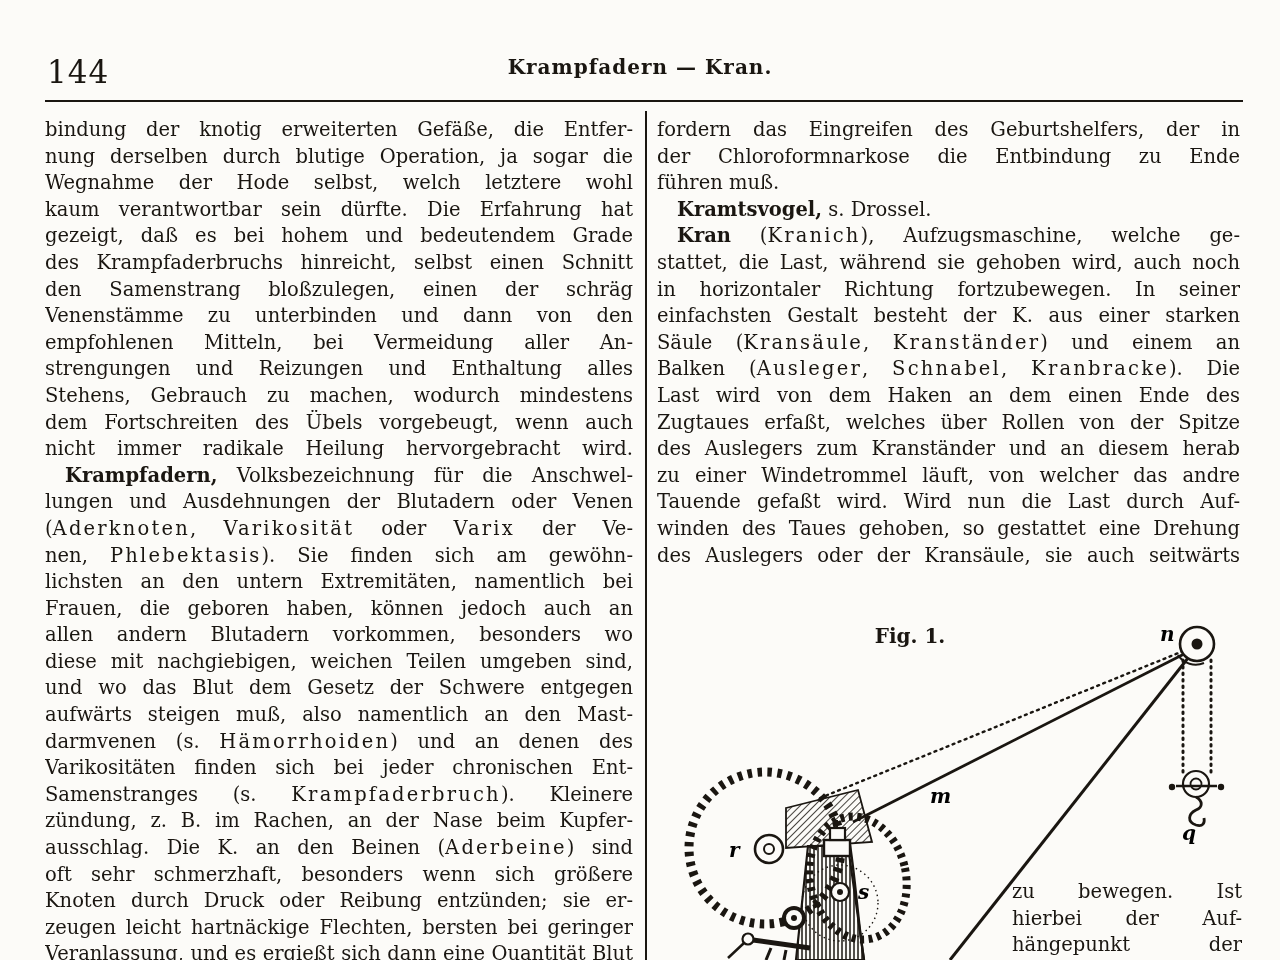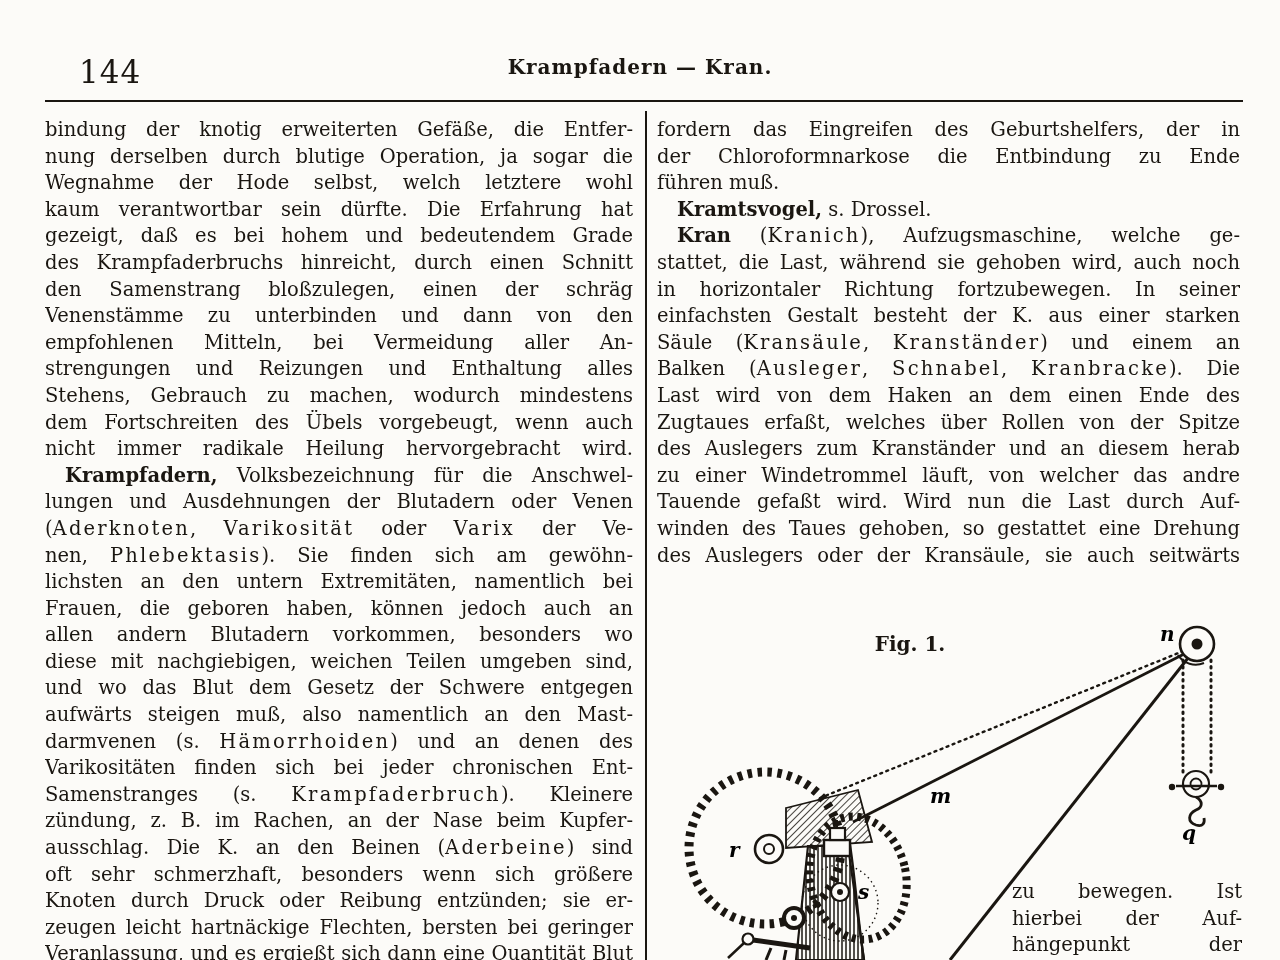--- a/index.html
+++ b/index.html
@@ -1,36 +1,36 @@
 <!DOCTYPE html>
 <html><head>
 <meta charset="utf-8">
 <style>
   html,body{margin:0;padding:0;background:#e8e6e1;}
   #page{position:relative;width:1280px;height:960px;background:#fcfbf8;overflow:hidden;
         font-family:"DejaVu Serif", serif;color:#1a1611;}
   
-  #pageno{position:absolute;left:47px;top:54px;font-size:31px;letter-spacing:1px;margin-left:32px;}
+  #pageno{position:absolute;left:47px;top:54px;font-size:31px;letter-spacing:1px;}
   #htitle{position:absolute;left:0;top:55px;width:1280px;text-align:center;
           font-size:20px;font-weight:bold;letter-spacing:1px;}
   #hrule{position:absolute;left:45px;top:100px;width:1198px;height:2px;background:#1a1611;}
   #divider{position:absolute;left:645px;top:111px;width:2px;height:849px;background:#1a1611;}
   
   .col{position:absolute;top:117px;font-size:19.5px;line-height:26.6px;}
   #left-col{left:45px;width:588px;}
   #right-col{left:657px;width:583px;}
   .tl{white-space:nowrap;text-align:justify;text-align-last:justify;text-justify:inter-word;
       overflow:hidden;height:26.6px;}
   .tl.short{text-align:right;text-align-last:left;}
   .tl.ind{text-indent:20px;}
   .bold{font-weight:bold;}
   .sperr{letter-spacing:2.2px;}
   
   #figcap{position:absolute;left:855px;top:624px;width:110px;text-align:center;
-          font-size:20px;font-weight:bold;margin-top:8px;}
+          font-size:20px;font-weight:bold;}
   #figsvg{position:absolute;left:645px;top:600px;}
   #fig-side{position:absolute;left:1012px;top:879px;width:230px;
             font-size:19.5px;line-height:26.5px;}
   #fig-side .tl{height:26.5px;}
   .svg-label{font-family:"DejaVu Serif",serif;font-size:20px;font-weight:bold;font-style:italic;}
 </style>
 </head>
 <body>
 
 <div id="page">
@@ -39,21 +39,21 @@
   <div id="htitle">Krampfadern — Kran.</div>
   <div id="hrule"></div>
   <div id="divider"></div>
 
   <div id="left-col" class="col">
       <div class="tl"><span>bindung der knotig erweiterten Gefäße, die Entfer-</span></div>
       <div class="tl"><span>nung derselben durch blutige Operation, ja sogar die</span></div>
       <div class="tl"><span>Wegnahme der Hode selbst, welch letztere wohl</span></div>
       <div class="tl"><span>kaum verantwortbar sein dürfte. Die Erfahrung hat</span></div>
       <div class="tl"><span>gezeigt, daß es bei hohem und bedeutendem Grade</span></div>
-      <div class="tl"><span>des Krampfaderbruchs hinreicht, durch einen Schnitt</span></div>
+      <div class="tl"><span>des Krampfaderbruchs hinreicht, selbst einen Schnitt</span></div>
       <div class="tl"><span>den Samenstrang bloßzulegen, einen der schräg</span></div>
       <div class="tl"><span>Venenstämme zu unterbinden und dann von den</span></div>
       <div class="tl"><span>empfohlenen Mitteln, bei Vermeidung aller An-</span></div>
       <div class="tl"><span>strengungen und Reizungen und Enthaltung alles</span></div>
       <div class="tl"><span>Stehens, Gebrauch zu machen, wodurch mindestens</span></div>
       <div class="tl"><span>dem Fortschreiten des Übels vorgebeugt, wenn auch</span></div>
       <div class="tl"><span>nicht immer radikale Heilung hervorgebracht wird.</span></div>
       <div class="tl ind"><span class="bold">Krampfadern,</span><span> Volksbezeichnung für die Anschwel-</span></div>
       <div class="tl"><span>lungen und Ausdehnungen der Blutadern oder Venen</span></div>
       <div class="tl"><span>(</span><span class="sperr">Aderknoten</span><span>, </span><span class="sperr">Varikosität</span><span> oder </span><span class="sperr">Varix</span><span> der Ve-</span></div>

